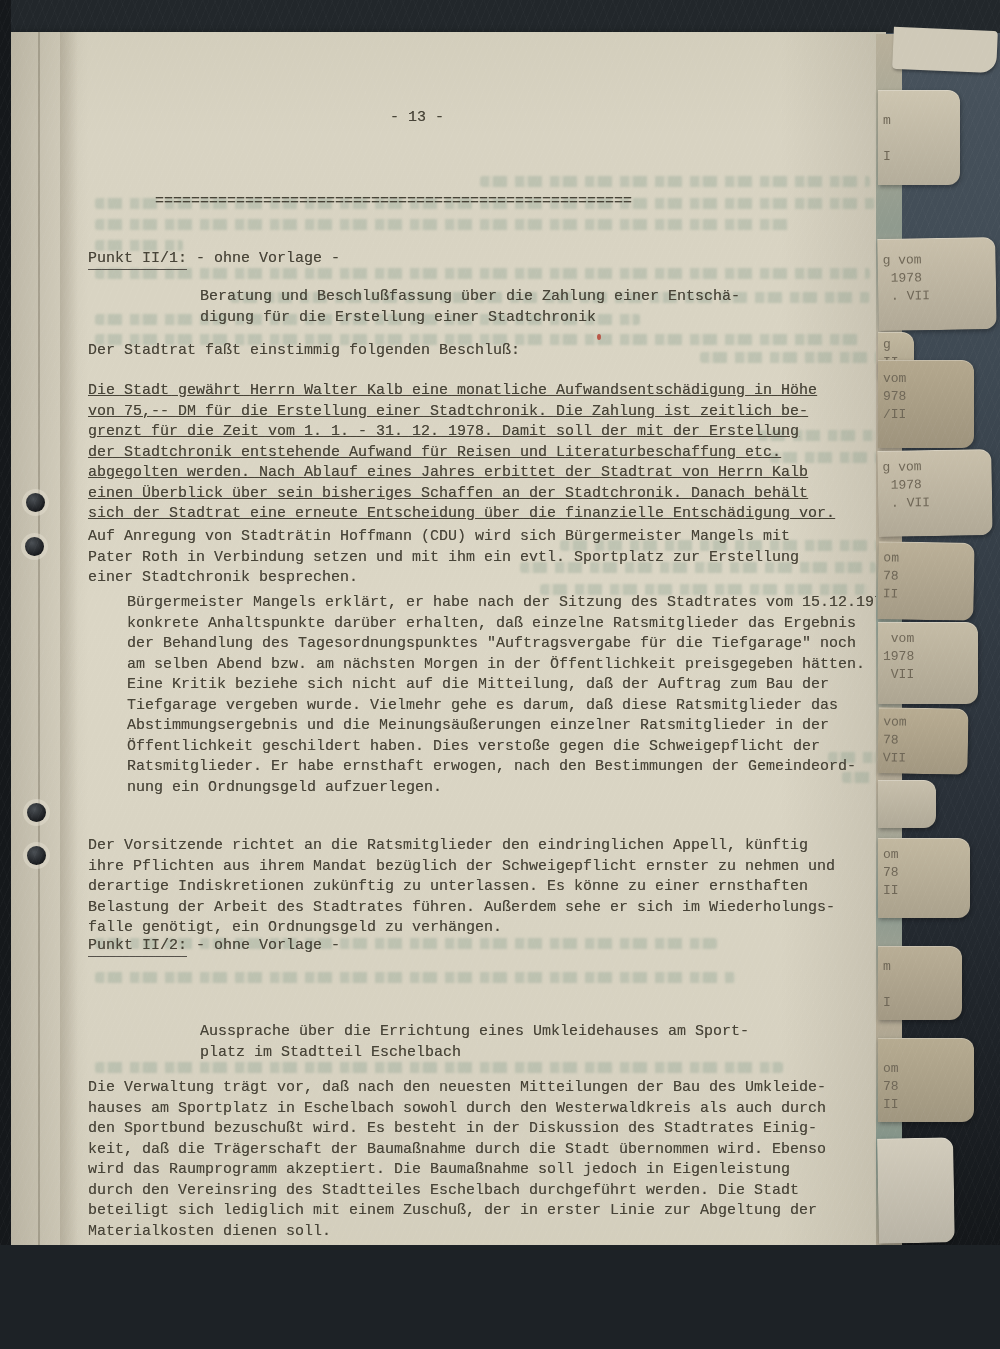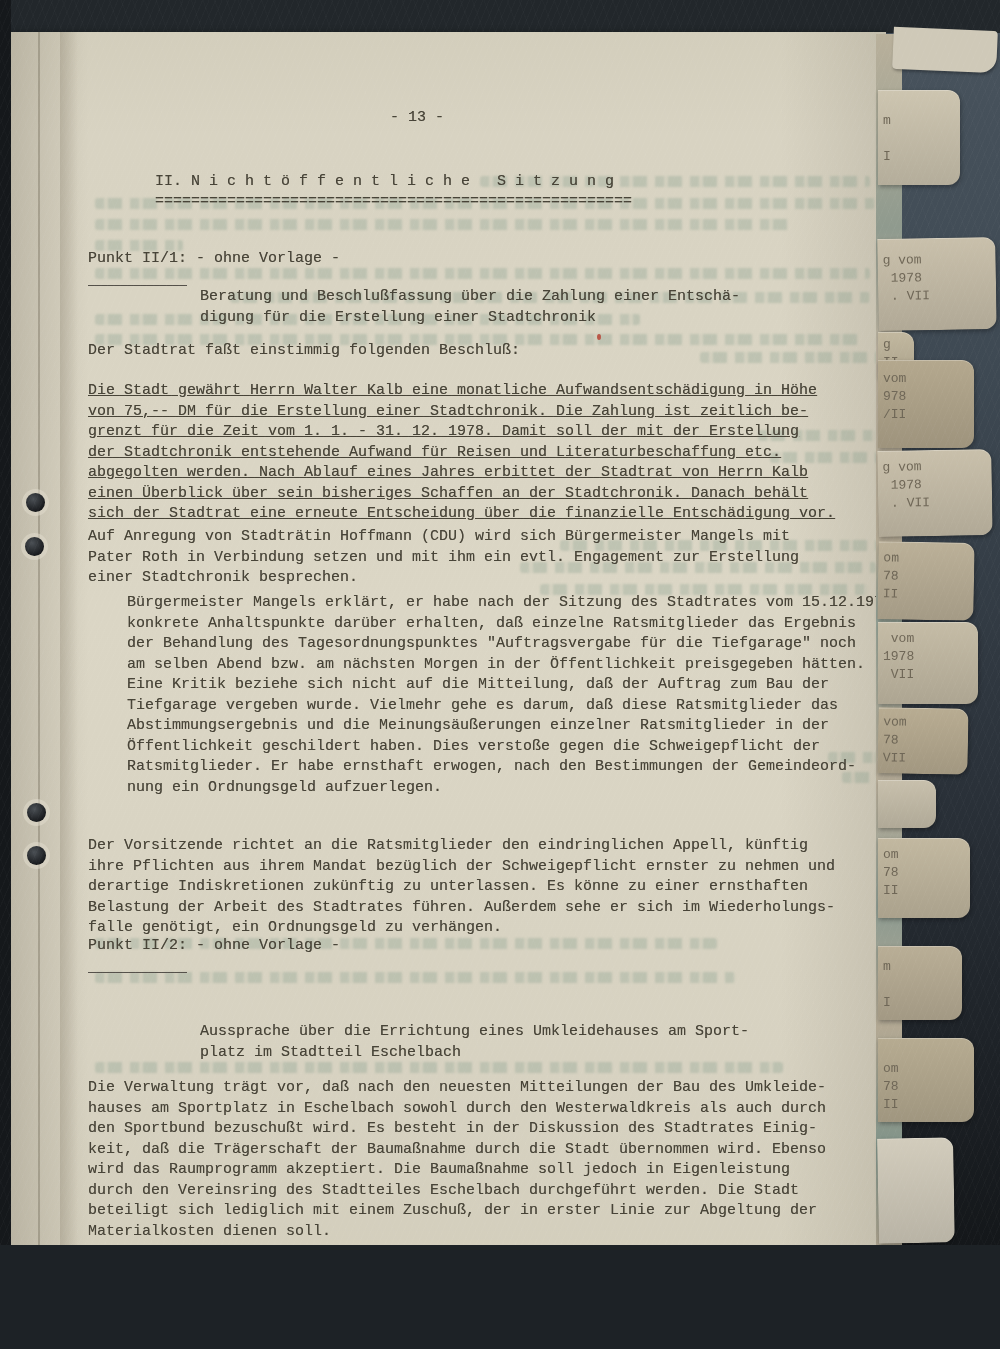--- a/index.html
+++ b/index.html
@@ -22,21 +22,21 @@
   .spine{position:absolute;left:0;top:0;width:11px;height:100%;background:#15181b;}
   .edge-seam1{position:absolute;left:38px;top:32px;width:2px;height:1291px;background:rgba(125,117,100,.45);}
   .edge-seam2{position:absolute;left:60px;top:32px;width:18px;height:1291px;
         background:linear-gradient(90deg,rgba(140,131,112,.35),rgba(140,131,112,0));}
   .hole{position:absolute;width:19px;height:19px;border-radius:50%;
         background:radial-gradient(circle at 38% 32%,#4b5055,#17191c 72%);
         box-shadow:0 0 0 4px rgba(224,219,204,.55);}
   
   .tline{position:absolute;white-space:pre;font-size:15px;line-height:20.5px;color:#474337;
          text-shadow:0 0 .4px rgba(71,67,55,.55);}
-  .u{border-bottom:1.6px solid #55514a;padding-bottom:18px;}
+  .u{border-bottom:1.6px solid #55514a;padding-bottom:2px;}
   .u-full{text-decoration:underline;text-underline-offset:3px;text-decoration-thickness:1.5px;}
   
   .bleed{position:absolute;height:11px;border-radius:3px;filter:blur(1.3px);opacity:.5;
      background:repeating-linear-gradient(90deg,rgba(118,148,130,.5) 0 9px,rgba(118,148,130,.12) 9px 13px,
                 rgba(118,148,130,.55) 13px 27px,rgba(118,148,130,0) 27px 35px);}
   
   .edge-strip{position:absolute;left:876px;top:34px;width:26px;height:1212px;
      background:linear-gradient(180deg,#b9b09b 0%,#8f9a8e 16%,#bcb3a0 26%,#b4aa95 42%,#93a094 48%,
                 #b7ad99 62%,#8c9a90 72%,#b2a893 82%,#7f9288 92%,#a9a08c 100%);}
   .tab{position:absolute;left:878px;border-radius:0 12px 12px 0;
@@ -82,40 +82,39 @@
       <div class="bleed" style="left: 540px; top: 584px; width: 328px;"></div>
       <div class="bleed" style="left: 828px; top: 752px; width: 54px;"></div>
       <div class="bleed" style="left: 842px; top: 772px; width: 40px;"></div>
       <div class="bleed" style="left: 95px; top: 938px; width: 622px;"></div>
       <div class="bleed" style="left: 95px; top: 972px; width: 640px;"></div>
       <div class="bleed" style="left: 95px; top: 1062px; width: 688px;"></div>
     </div>
 
   <div class="tline" style="left:390px;top:108px;">- 13 -</div>
 
-  <div class="tline" style="left:155px;top:172px;">II. N i c h t ö f f e n t l i c h e   S i t z u n g</div>
   <div class="tline" style="left:155px;top:192px;letter-spacing:0;">=====================================================</div>
 
   <div class="tline" style="left:88px;top:249px;"><span class="u">Punkt II/1:</span><span> - ohne Vorlage -</span></div>
 
   <div class="tline" style="left:88px;top:341px;">Der Stadtrat faßt einstimmig folgenden Beschluß:</div>
 
   <div class="tline" style="left:200px;top:287px;">Beratung und Beschlußfassung über die Zahlung einer Entschä-
 digung für die Erstellung einer Stadtchronik</div>
 
   <div class="tline" style="left:88px;top:381px;text-decoration:underline;">Die Stadt gewährt Herrn Walter Kalb eine monatliche Aufwandsentschädigung in Höhe
 von 75,-- DM für die Erstellung einer Stadtchronik. Die Zahlung ist zeitlich be-
 grenzt für die Zeit vom 1. 1. - 31. 12. 1978. Damit soll der mit der Erstellung
 der Stadtchronik entstehende Aufwand für Reisen und Literaturbeschaffung etc.
 abgegolten werden. Nach Ablauf eines Jahres erbittet der Stadtrat von Herrn Kalb
 einen Überblick über sein bisheriges Schaffen an der Stadtchronik. Danach behält
 sich der Stadtrat eine erneute Entscheidung über die finanzielle Entschädigung vor.</div>
 
   <div class="tline" style="left:88px;top:527px;">Auf Anregung von Stadträtin Hoffmann (CDU) wird sich Bürgermeister Mangels mit
-Pater Roth in Verbindung setzen und mit ihm ein evtl. Engagement zur Erstellung
+Pater Roth in Verbindung setzen und mit ihm ein evtl. Sportplatz zur Erstellung
 einer Stadtchronik besprechen.</div>
 
 
   <div class="tline" style="left:88px;top:593px;margin-left:39px;">Bürgermeister Mangels erklärt, er habe nach der Sitzung des Stadtrates vom 15.12.1977
 konkrete Anhaltspunkte darüber erhalten, daß einzelne Ratsmitglieder das Ergebnis
 der Behandlung des Tagesordnungspunktes "Auftragsvergabe für die Tiefgarage" noch
 am selben Abend bzw. am nächsten Morgen in der Öffentlichkeit preisgegeben hätten.
 Eine Kritik beziehe sich nicht auf die Mitteilung, daß der Auftrag zum Bau der
 Tiefgarage vergeben wurde. Vielmehr gehe es darum, daß diese Ratsmitglieder das
 Abstimmungsergebnis und die Meinungsäußerungen einzelner Ratsmitglieder in der

